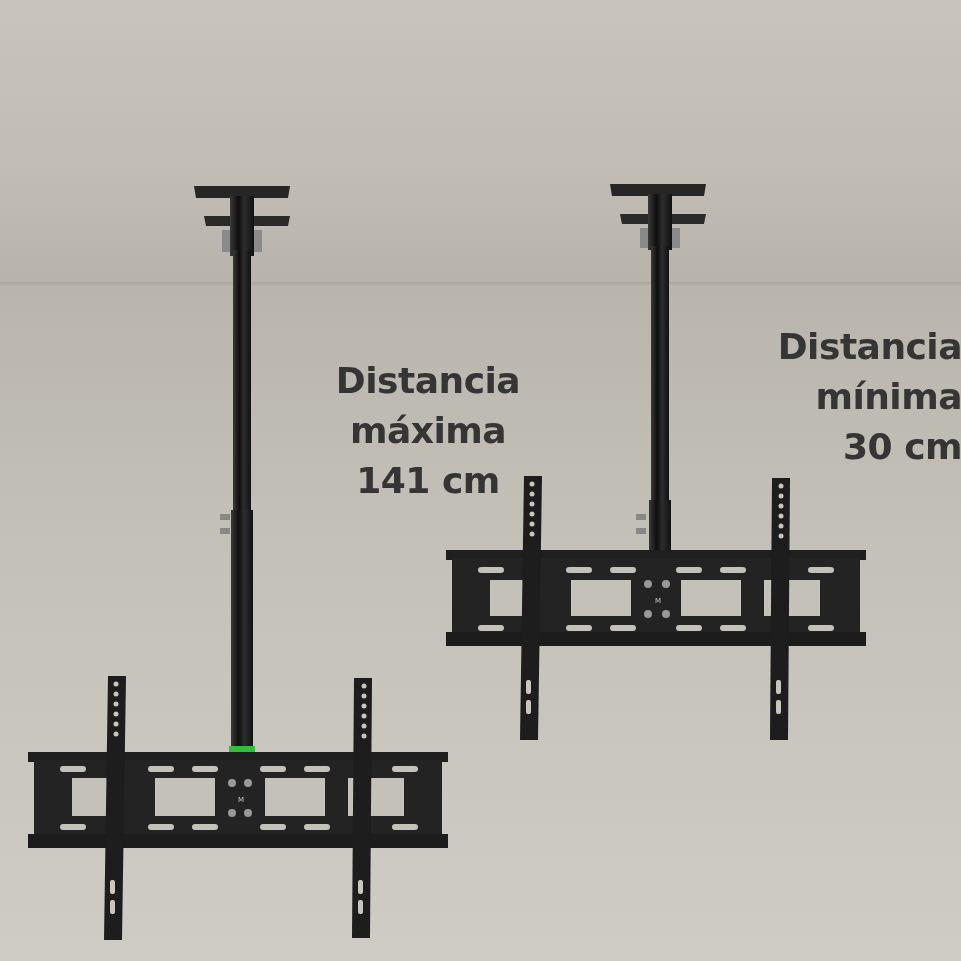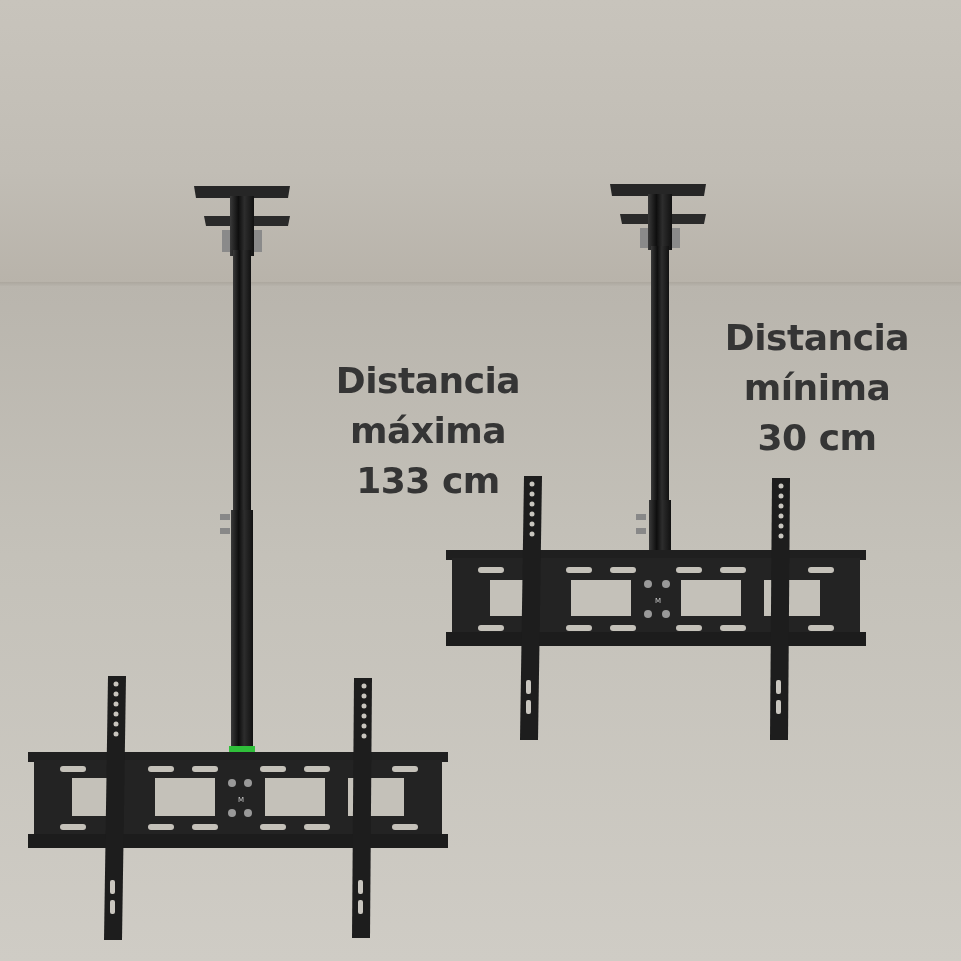--- a/index.html
+++ b/index.html
@@ -8,21 +8,21 @@
   .scene { position:absolute; inset:0; }
   .ceiling { position:absolute; left:0; top:0; width:961px; height:284px;
              background:linear-gradient(180deg,#c8c4bc 0%,#c1bdb5 60%,#b8b3aa 100%); }
   .wall { position:absolute; left:0; top:284px; width:961px; height:677px;
           background:linear-gradient(180deg,#b9b5ad 0%,#c4c1b9 40%,#cfccc5 100%); }
   .edge { position:absolute; left:0; top:282px; width:961px; height:4px;
           background:linear-gradient(180deg,#aca79e,#b7b3ab); }
   .caption { position:absolute; text-align:center; color:#353535;
              font-weight:bold; font-size:36px; line-height:50px; letter-spacing:-0.5px; }
   .caption-max { left:278px; top:356px; width:300px; }
-  .caption-min { left:672px; top:313px; width:290px; }
+  .caption-min { left:672px; top:322px; width:290px;text-align:right; }
   svg { position:absolute; left:0; top:0; }
 </style>
 </head>
 <body>
 
 <div class="scene">
   <div class="ceiling"></div>
   <div class="wall"></div>
   <div class="edge"></div>
 
@@ -157,19 +157,19 @@
           <rect x="776" y="700" width="5" height="14" rx="2"></rect>
       </g>
     </g>
 
     <text x="238" y="802" font-size="7" fill="#ccc" font-family="DejaVu Sans, sans-serif">M</text>
     <text x="655" y="603" font-size="7" fill="#ccc" font-family="DejaVu Sans, sans-serif">M</text>
   </svg>
 
   <div class="caption caption-max">
     <div>Distancia máxima</div>
-    <div>133 cm</div>
+    <div>141 cm</div>
   </div>
   <div class="caption caption-min">
     <div>Distancia mínima</div>
     <div>30 cm</div>
   </div>
 </div>
 
 </body></html>

